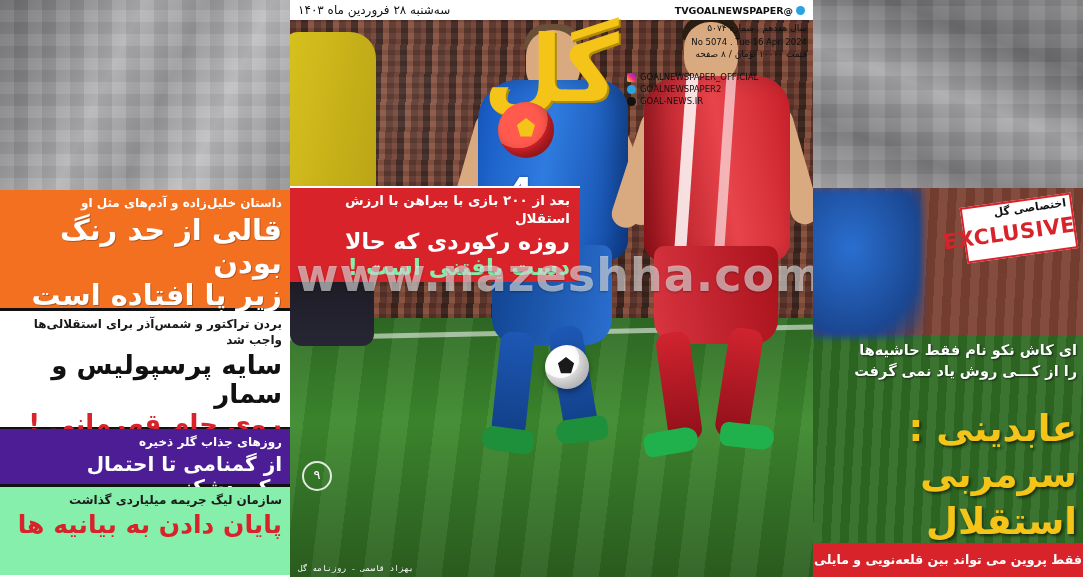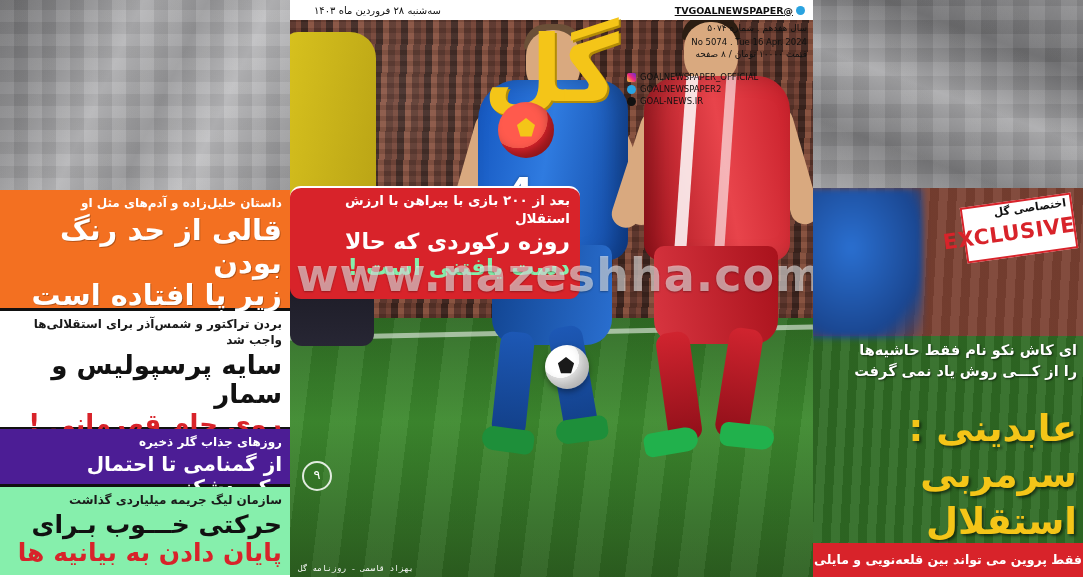--- a/index.html
+++ b/index.html
@@ -265,24 +265,24 @@
   .ref .legs {
     position:absolute; left:6px; top:218px; width:84px; height:120px;
     background: linear-gradient(#14131a,#272634); border-radius: 12px;
   }
   .top-strip {
     position:absolute; left:0; top:0; width:523px; height:20px;
     background:#ffffff; display:flex; align-items:center; justify-content:space-between;
     padding: 0 8px; box-sizing:border-box;
   }
   .top-strip .date {
-    font-size:10px; color:#111; direction:rtl;margin-left:16px;
+    font-size:12px; color:#111; direction:rtl;
   }
   .top-strip .tw {
-    font-size:9.5px; color:#111; font-weight:bold; display:flex; align-items:center; gap:3px;text-decoration:underline;
+    font-size:9.5px; color:#111; font-weight:bold; display:flex; align-items:center; gap:3px;
   }
   .info-lines {
     position:absolute; right:6px; top:22px; width:170px; text-align:right; direction:rtl;
     color:#111; font-size:9px; line-height:1.5;
   }
   .info-lines .en { direction:ltr; text-align:right; font-size:8.5px; }
   .socials {
     position:absolute; right:6px; top:72px; width:180px; direction:rtl; text-align:right;
   }
   .socials div {
@@ -310,24 +310,23 @@
     background: radial-gradient(circle at 36% 30%, #ff5a4d 0 55%, #d8232a 56%, #a8161c 100%);
     box-shadow: inset -6px -6px 10px rgba(0,0,0,.25);
   }
   .logo .ball-logo::after {
     content:""; position:absolute; left:18px; top:16px; width:20px; height:20px; background:#f4c518;
     clip-path: polygon(50% 0%, 95% 35%, 78% 92%, 22% 92%, 5% 35%);
   }
 
   
   .red-block {
-    position:absolute; left:0; top:186px; width:290px; height:113px;
+    position:absolute; left:0; top:186px; width:290px; height:96px;
     background:#d8232a; direction:rtl; text-align:right; padding:4px 10px 0 6px; box-sizing:border-box;
     border-top:2px solid #fff;
-    border-radius:11px;
   }
   .red-block .l1 { color:#fff; font-size:13.5px; font-weight:bold; line-height:1.3; }
   .red-block .l2 { color:#fff; font-size:22px; font-weight:bold; line-height:1.15; margin-top:2px; }
   .red-block .l3 { color:#86efac; font-size:23px; font-weight:bold; line-height:1.15; }
 
   
   .watermark {
     position:absolute; left:-140px; top:248px; width:820px; text-align:center;
     color: rgba(255,255,255,0.55); font-size:46px; font-weight:bold; letter-spacing:1px;
     text-shadow: 0 1px 2px rgba(0,0,0,.3);
@@ -422,21 +421,20 @@
     </div>
 
     <div class="teaser teaser-purple">
       <div class="kicker white">روزهای جذاب گلر ذخیره</div>
       <div class="headline">از گمنامی تا احتمال رکوردشکنی</div>
     </div>
 
     <div class="teaser teaser-bottom">
       <div class="kicker">سازمان لیگ جریمه میلیاردی گذاشت</div>
       <div class="headline">
-        <span style="display:block">حرکتی خـــوب بـرای</span>
         <span class="red" style="display:block">پایان دادن به بیانیه ها</span>
       </div>
     </div>
 
   </div>
 
   <div class="paper">
 
     <div class="crowd"></div>
     <div class="pitch"></div>

